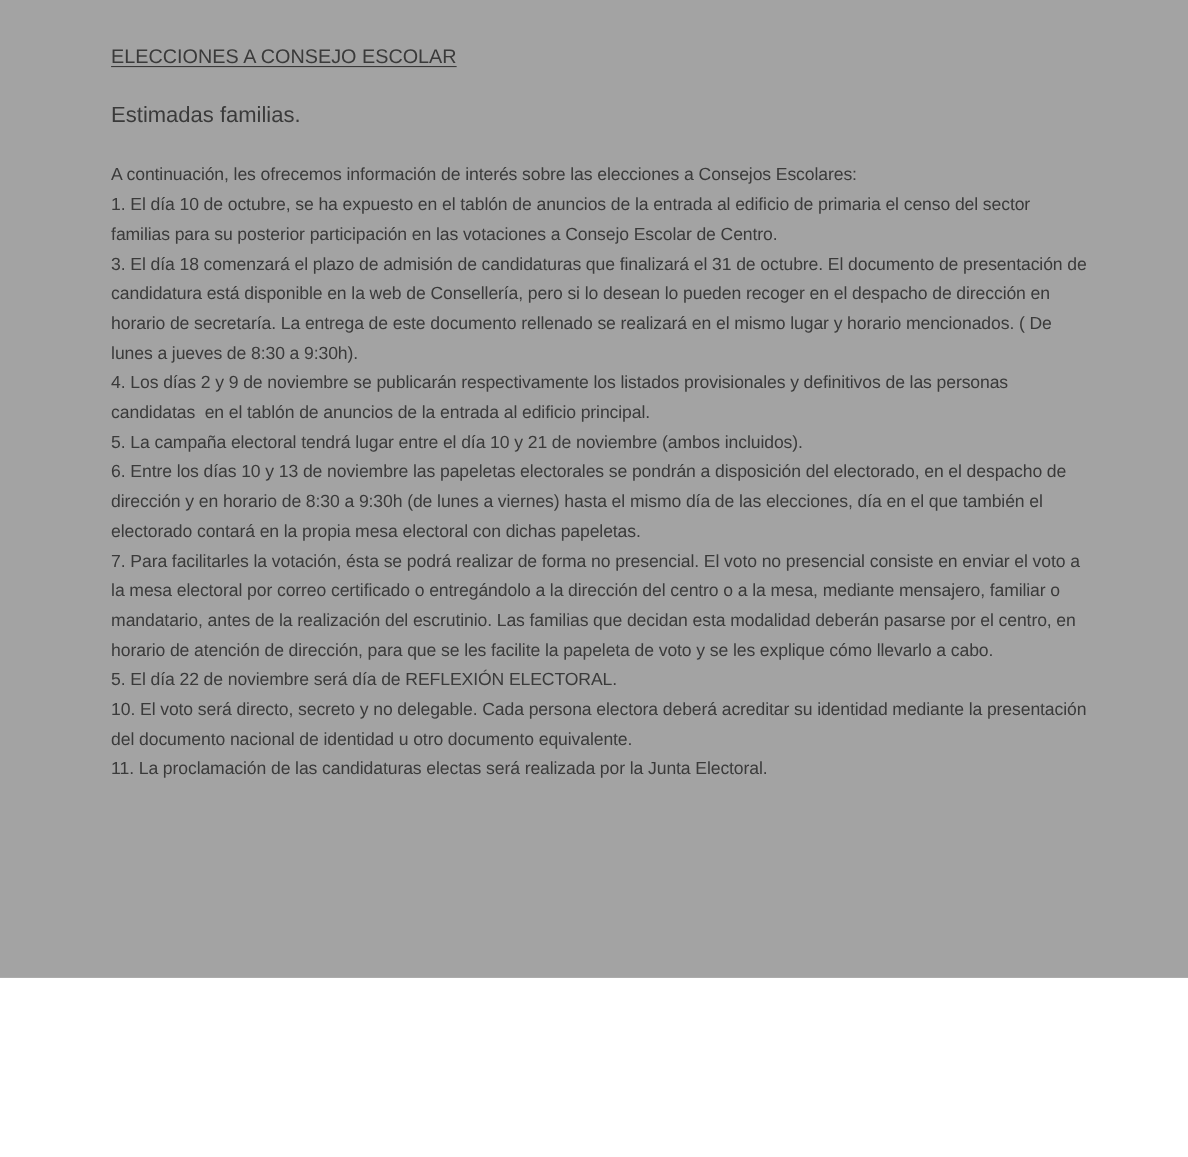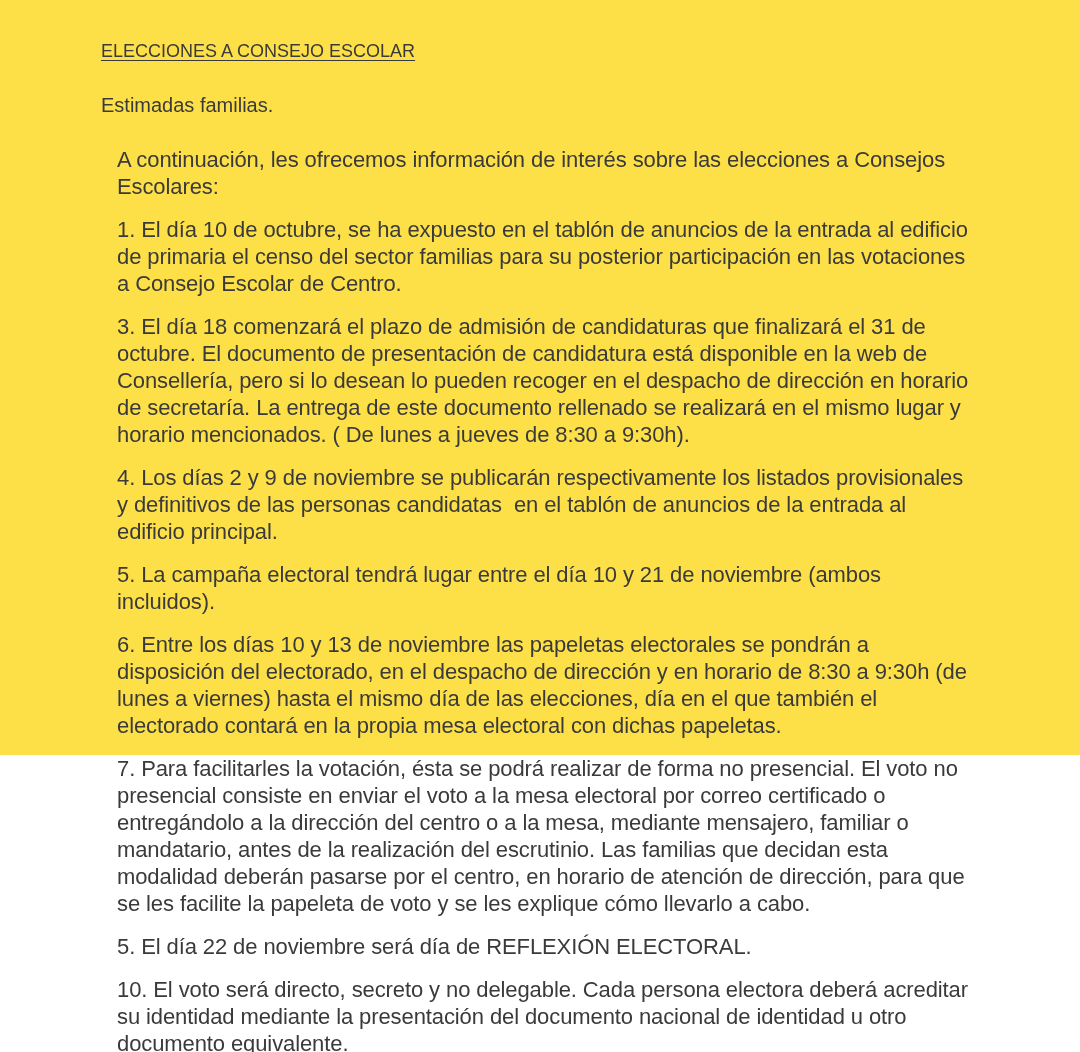--- a/index.html
+++ b/index.html
@@ -10,44 +10,44 @@
   body {
     width: 1080px;
     height: 1052px;
     overflow: hidden;
     font-family: "Liberation Sans", "DejaVu Sans", sans-serif;
     color: #3a3a3a;
   }
   .doc-page {
     box-sizing: border-box;
     width: 1080px;
-    height: 755px;
+    height: 889px;
     padding: 38px 88px 0 101px;
-    background: #fde047;
+    background: #a3a3a3;
   }
   .doc-title {
     font-size: 18px;
     line-height: 27px;
     font-weight: 400;
     text-decoration: underline;
     text-underline-offset: 3px;
     text-decoration-thickness: 1px;
     margin: 0 0 27px 0;
     white-space: pre-wrap;
   }
   .doc-salutation {
     font-size: 20px;
     line-height: 27px;
     margin: 0 0 27px 0;
     white-space: pre-wrap;
   }
   .doc-par {
-    font-size: 22px;
+    font-size: 16px;
     line-height: 27px;
-    margin: 16px;
+    margin: 0;
     white-space: pre-wrap;
     letter-spacing: -0.1px;
   }
 </style>
 </head>
 <body>
 
 <div class="doc-page">
   <h1 class="doc-title">ELECCIONES A CONSEJO ESCOLAR</h1>
   <p class="doc-salutation">Estimadas familias.</p>

